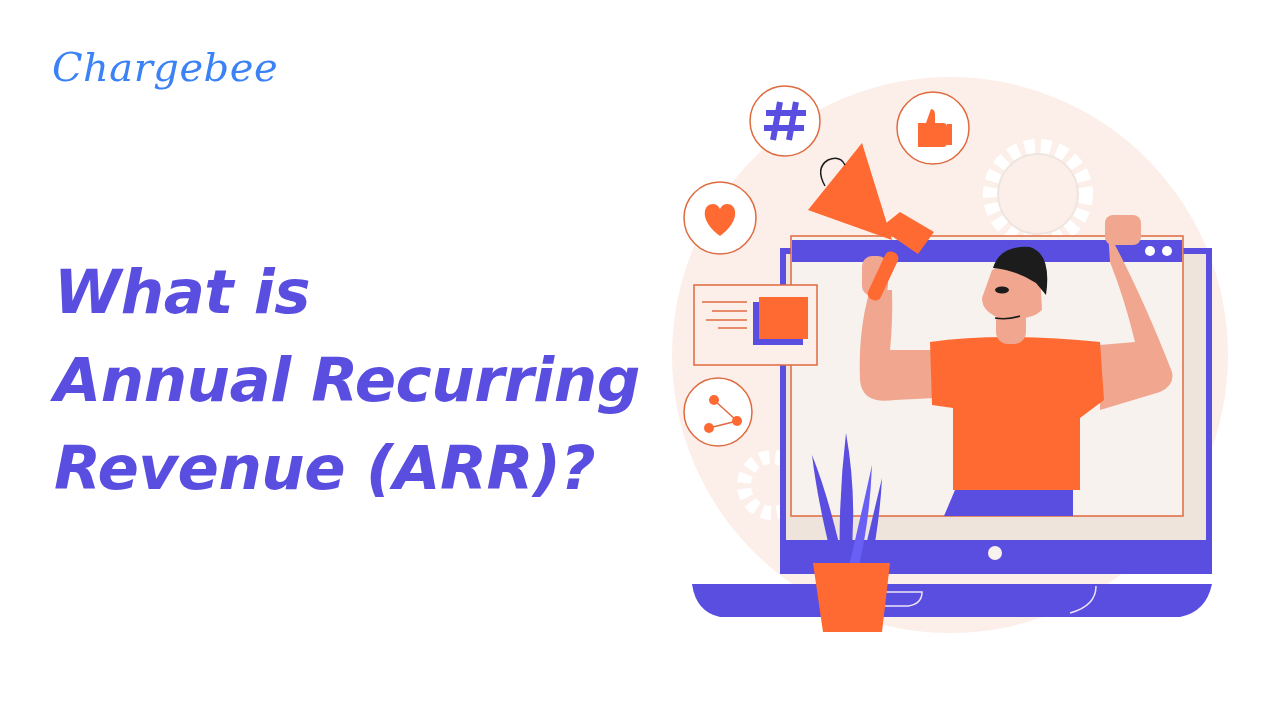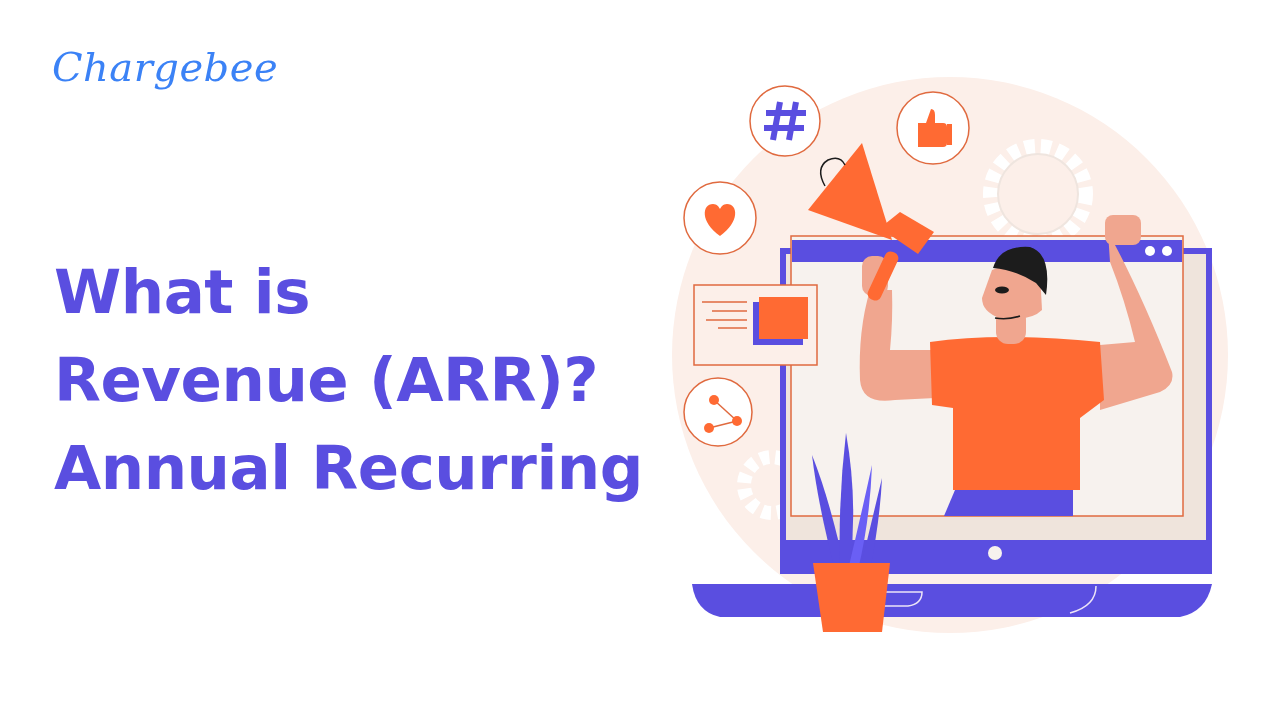--- a/index.html
+++ b/index.html
@@ -19,34 +19,34 @@
     }
     .headline {
       position: absolute; left: 54px; top: 248px;
       color: #5a4ee0;
       font-family: "DejaVu Sans", sans-serif;
       font-weight: bold;
       font-size: 61px;
       line-height: 88px;
       letter-spacing: -0.5px;
     }
-    .headline div { white-space: nowrap; }
+    .headline div { white-space: nowrap; font-style: italic; }
     .illustration {
       position: absolute; left: 0; top: 0; width: 1280px; height: 720px;
     }
   </style>
 </head>
 <body>
 
 <div class="logo">Chargebee</div>
 
 <div class="headline">
   <div>What is</div>
+  <div>Annual Recurring</div>
   <div>Revenue (ARR)?</div>
-  <div>Annual Recurring</div>
 </div>
 
 <svg class="illustration" viewBox="0 0 1280 720" xmlns="http://www.w3.org/2000/svg">
 
   <circle cx="950" cy="355" r="278" fill="#fcefe9"></circle>
 
   <g fill="none" stroke="#ffffff" stroke-width="16" stroke-dasharray="10 6">
     <circle cx="1038" cy="194" r="47"></circle>
   </g>
   <circle cx="1038" cy="194" r="40" fill="#fcefe9" stroke="#efe5df" stroke-width="2"></circle>

